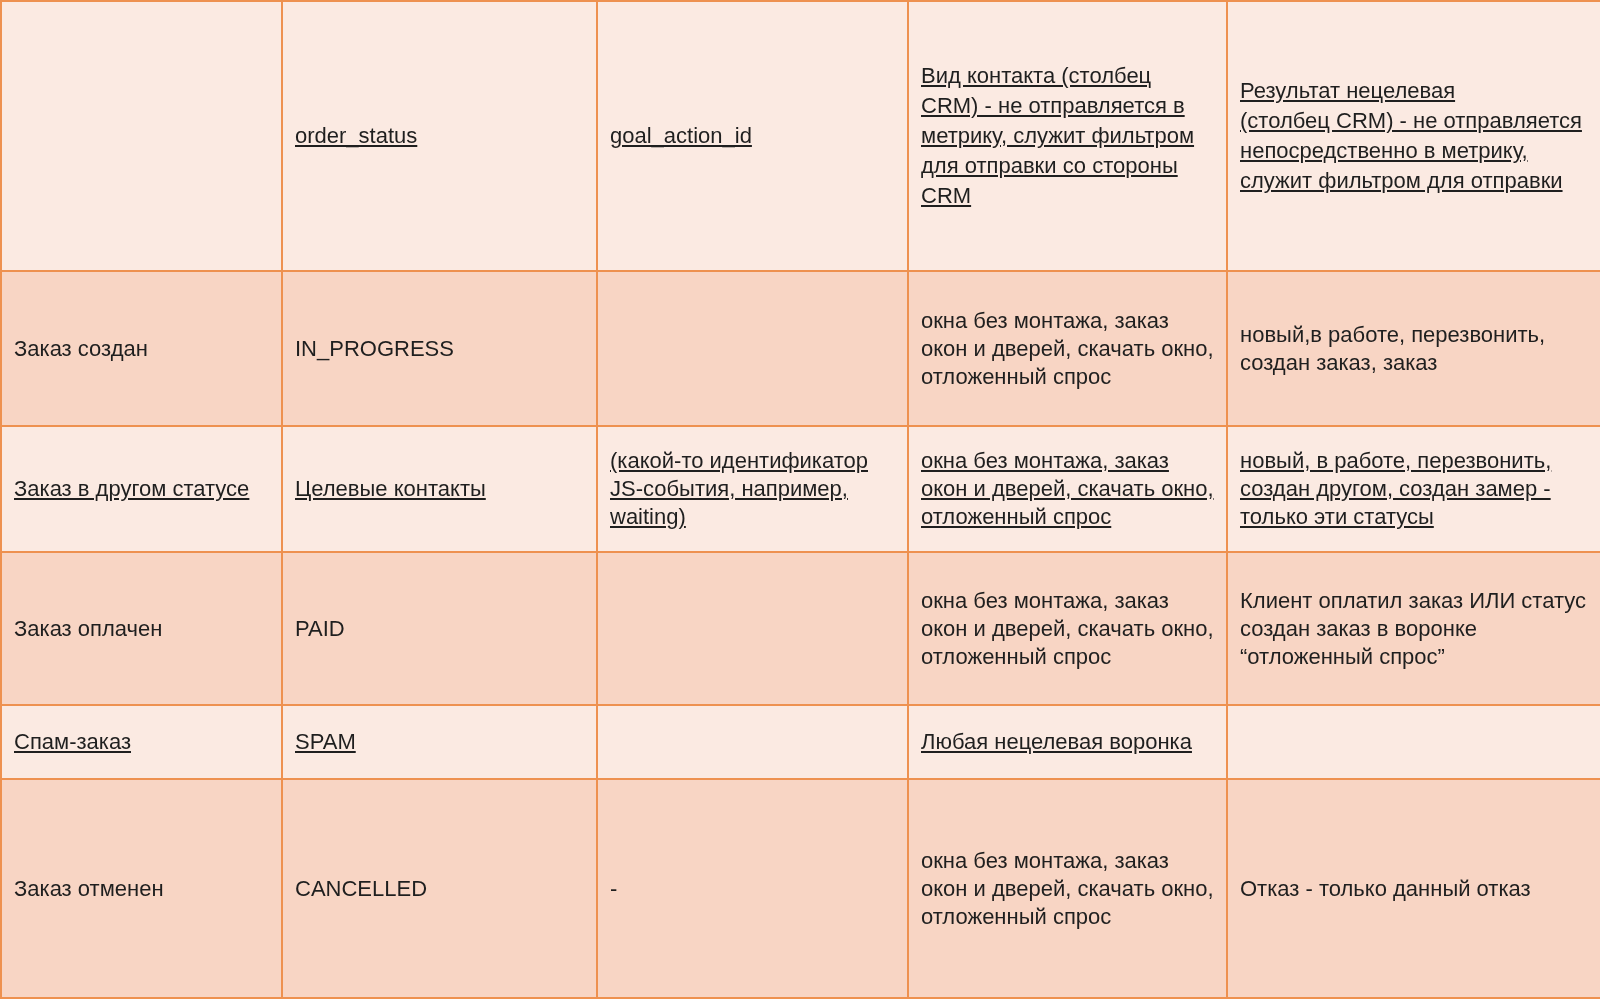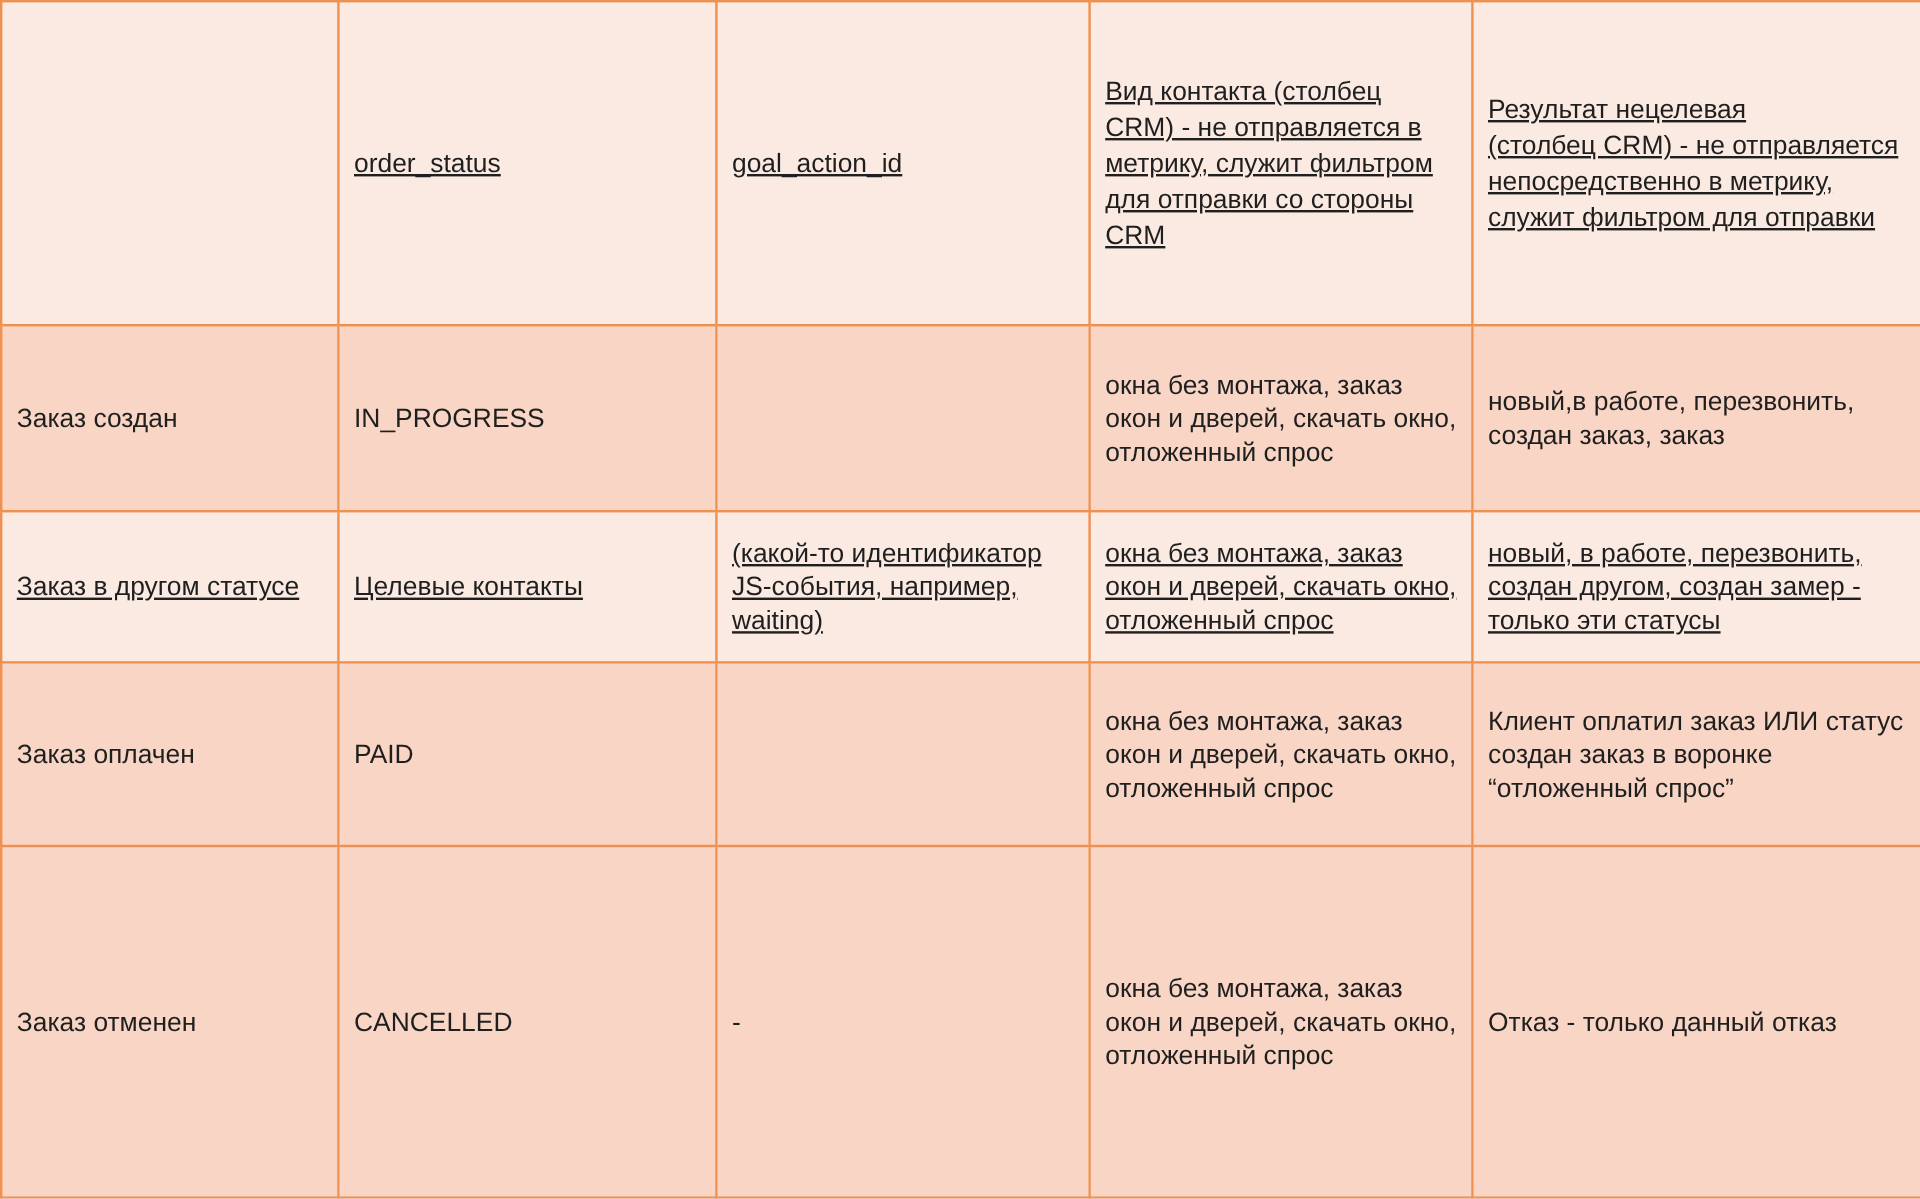--- a/index.html
+++ b/index.html
@@ -90,20 +90,27 @@
     </tr>
 
     <tr class="row-dark" style="height:153px">
       <td class="c1">Заказ оплачен</td>
       <td class="c2">PAID</td>
       <td class="c3"></td>
       <td class="c4 lift-sm">окна без монтажа, заказ окон и дверей, скачать окно, отложенный спрос</td>
       <td class="c5">Клиент оплатил заказ ИЛИ статус создан заказ в воронке “отложенный спрос”</td>
     </tr>
 
+    <tr class="row-light" style="height:74px">
+      <td class="c1">Спам-заказ</td>
+      <td class="c2">SPAM</td>
+      <td class="c3"></td>
+      <td class="c4">Любая нецелевая воронка</td>
+      <td class="c5"></td>
+    </tr>
 
     <tr class="row-dark">
       <td class="c1">Заказ отменен</td>
       <td class="c2">CANCELLED</td>
       <td class="c3">-</td>
       <td class="c4 lift-lg">окна без монтажа, заказ окон и дверей, скачать окно, отложенный спрос</td>
       <td class="c5">Отказ - только данный отказ</td>
     </tr>
   </tbody>
     </table>

